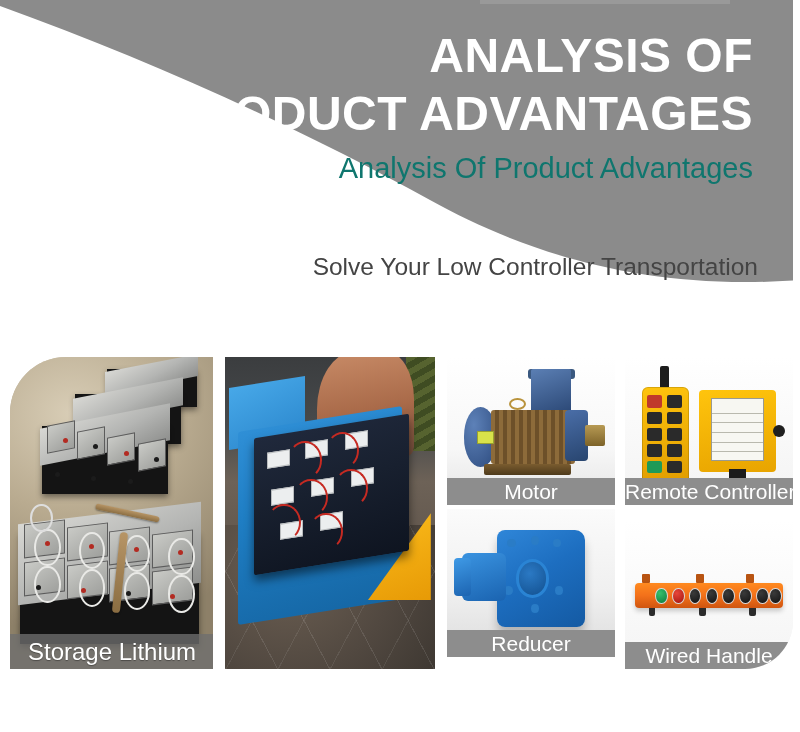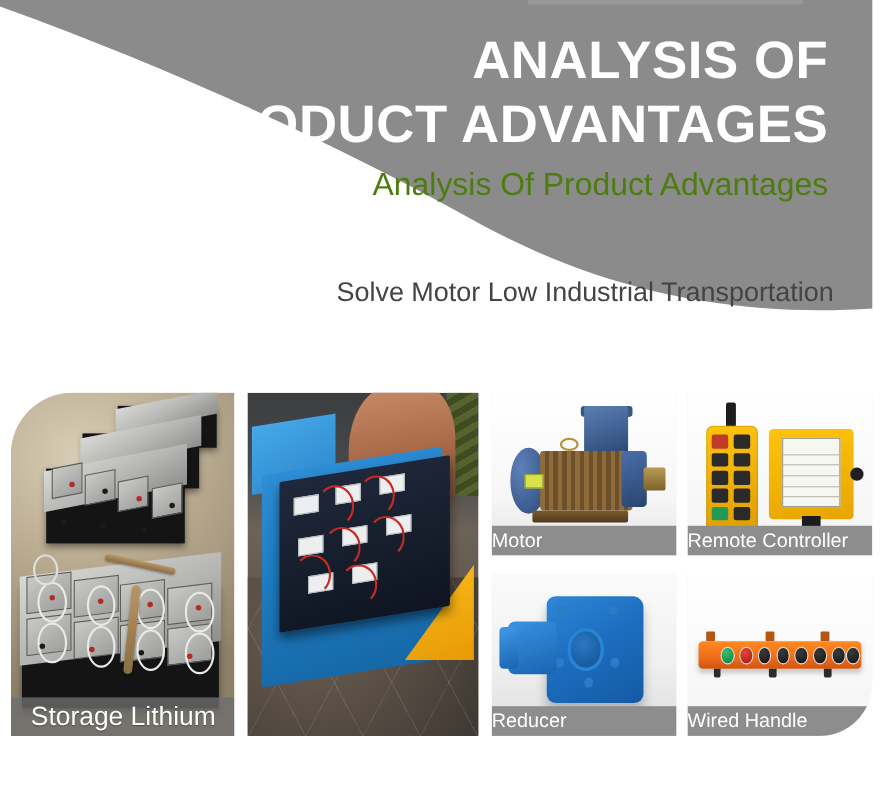--- a/index.html
+++ b/index.html
@@ -64,21 +64,21 @@
     font-weight: bold;
     color: #ffffff;
     letter-spacing: .5px;
     line-height: 1;
     margin-top: 10px;
     white-space: nowrap;
   }
   .title-sub {
     font-size: 29px;
     font-weight: normal;
-    color: #4d7c0f;
+    color: #0f766e;
     line-height: 1;
     margin-top: 16px;
     white-space: nowrap;
   }
 
   
   .tagline {
     position: absolute;
     left: 0; top: 252px;
     width: 800px;
@@ -118,32 +118,33 @@
     font-size: 24px;
     line-height: 35px;
     padding-left: 18px;
     white-space: nowrap;
     overflow: hidden;
     text-shadow: 0 1px 1px rgba(0,0,0,.35);
   }
   .tile.small .caption {
     height: 27px;
     line-height: 27px;
-    font-size: 18px;
+    font-size: 21px;
     background: #8d8d8d;
+    text-align: center;
     padding-left: 0;
     text-shadow: none;
   }
 
   
   #tile-storage  { left: 10px;  top: 0;   width: 203px; height: 312px; }
   #tile-lithium  { left: 225px; top: 0;   width: 210px; height: 312px; }
   #tile-motor    { left: 447px; top: 0;   width: 168px; height: 148px; }
   #tile-remote   { left: 625px; top: 0;   width: 168px; height: 148px; }
-  #tile-reducer  { left: 447px; top: 164px; width: 168px; height: 148px; }
+  #tile-reducer  { left: 447px; top: 152px; width: 168px; height: 148px; }
   #tile-handle   { left: 625px; top: 164px; width: 168px; height: 148px; }
 
   
   #tile-storage  { border-top-left-radius: 56px; }
   #tile-handle   { border-bottom-right-radius: 48px; }
 
   
   .ph { position: absolute; inset: 0; }
 
   
@@ -397,21 +398,21 @@
     <div class="hero-top-sheen"></div>
 
     <div class="hero-text">
       <div class="title-line1">ANALYSIS OF</div>
       <div class="title-line2">PRODUCT ADVANTAGES</div>
       <div class="title-sub">Analysis Of Product Advantages</div>
     </div>
   </div>
 
   <div class="tagline">
-    <span class="tagline-line">Solve Motor Low Industrial Transportation</span>
+    <span class="tagline-line">Solve Your Low Controller Transportation</span>
   </div>
 
   <div class="grid">
 
     <div class="tile large" id="tile-storage">
       <div class="photo ph ph-storage">
 
         <div class="sb-box" style="left:48%;top:4%;width:44%;height:12%;"></div>
         <div class="sb-top" style="left:47%;top:2%;width:46%;height:7%;transform:skewY(-11deg);"></div>
         <div class="sb-box" style="left:32%;top:12%;width:52%;height:16%;"></div>

